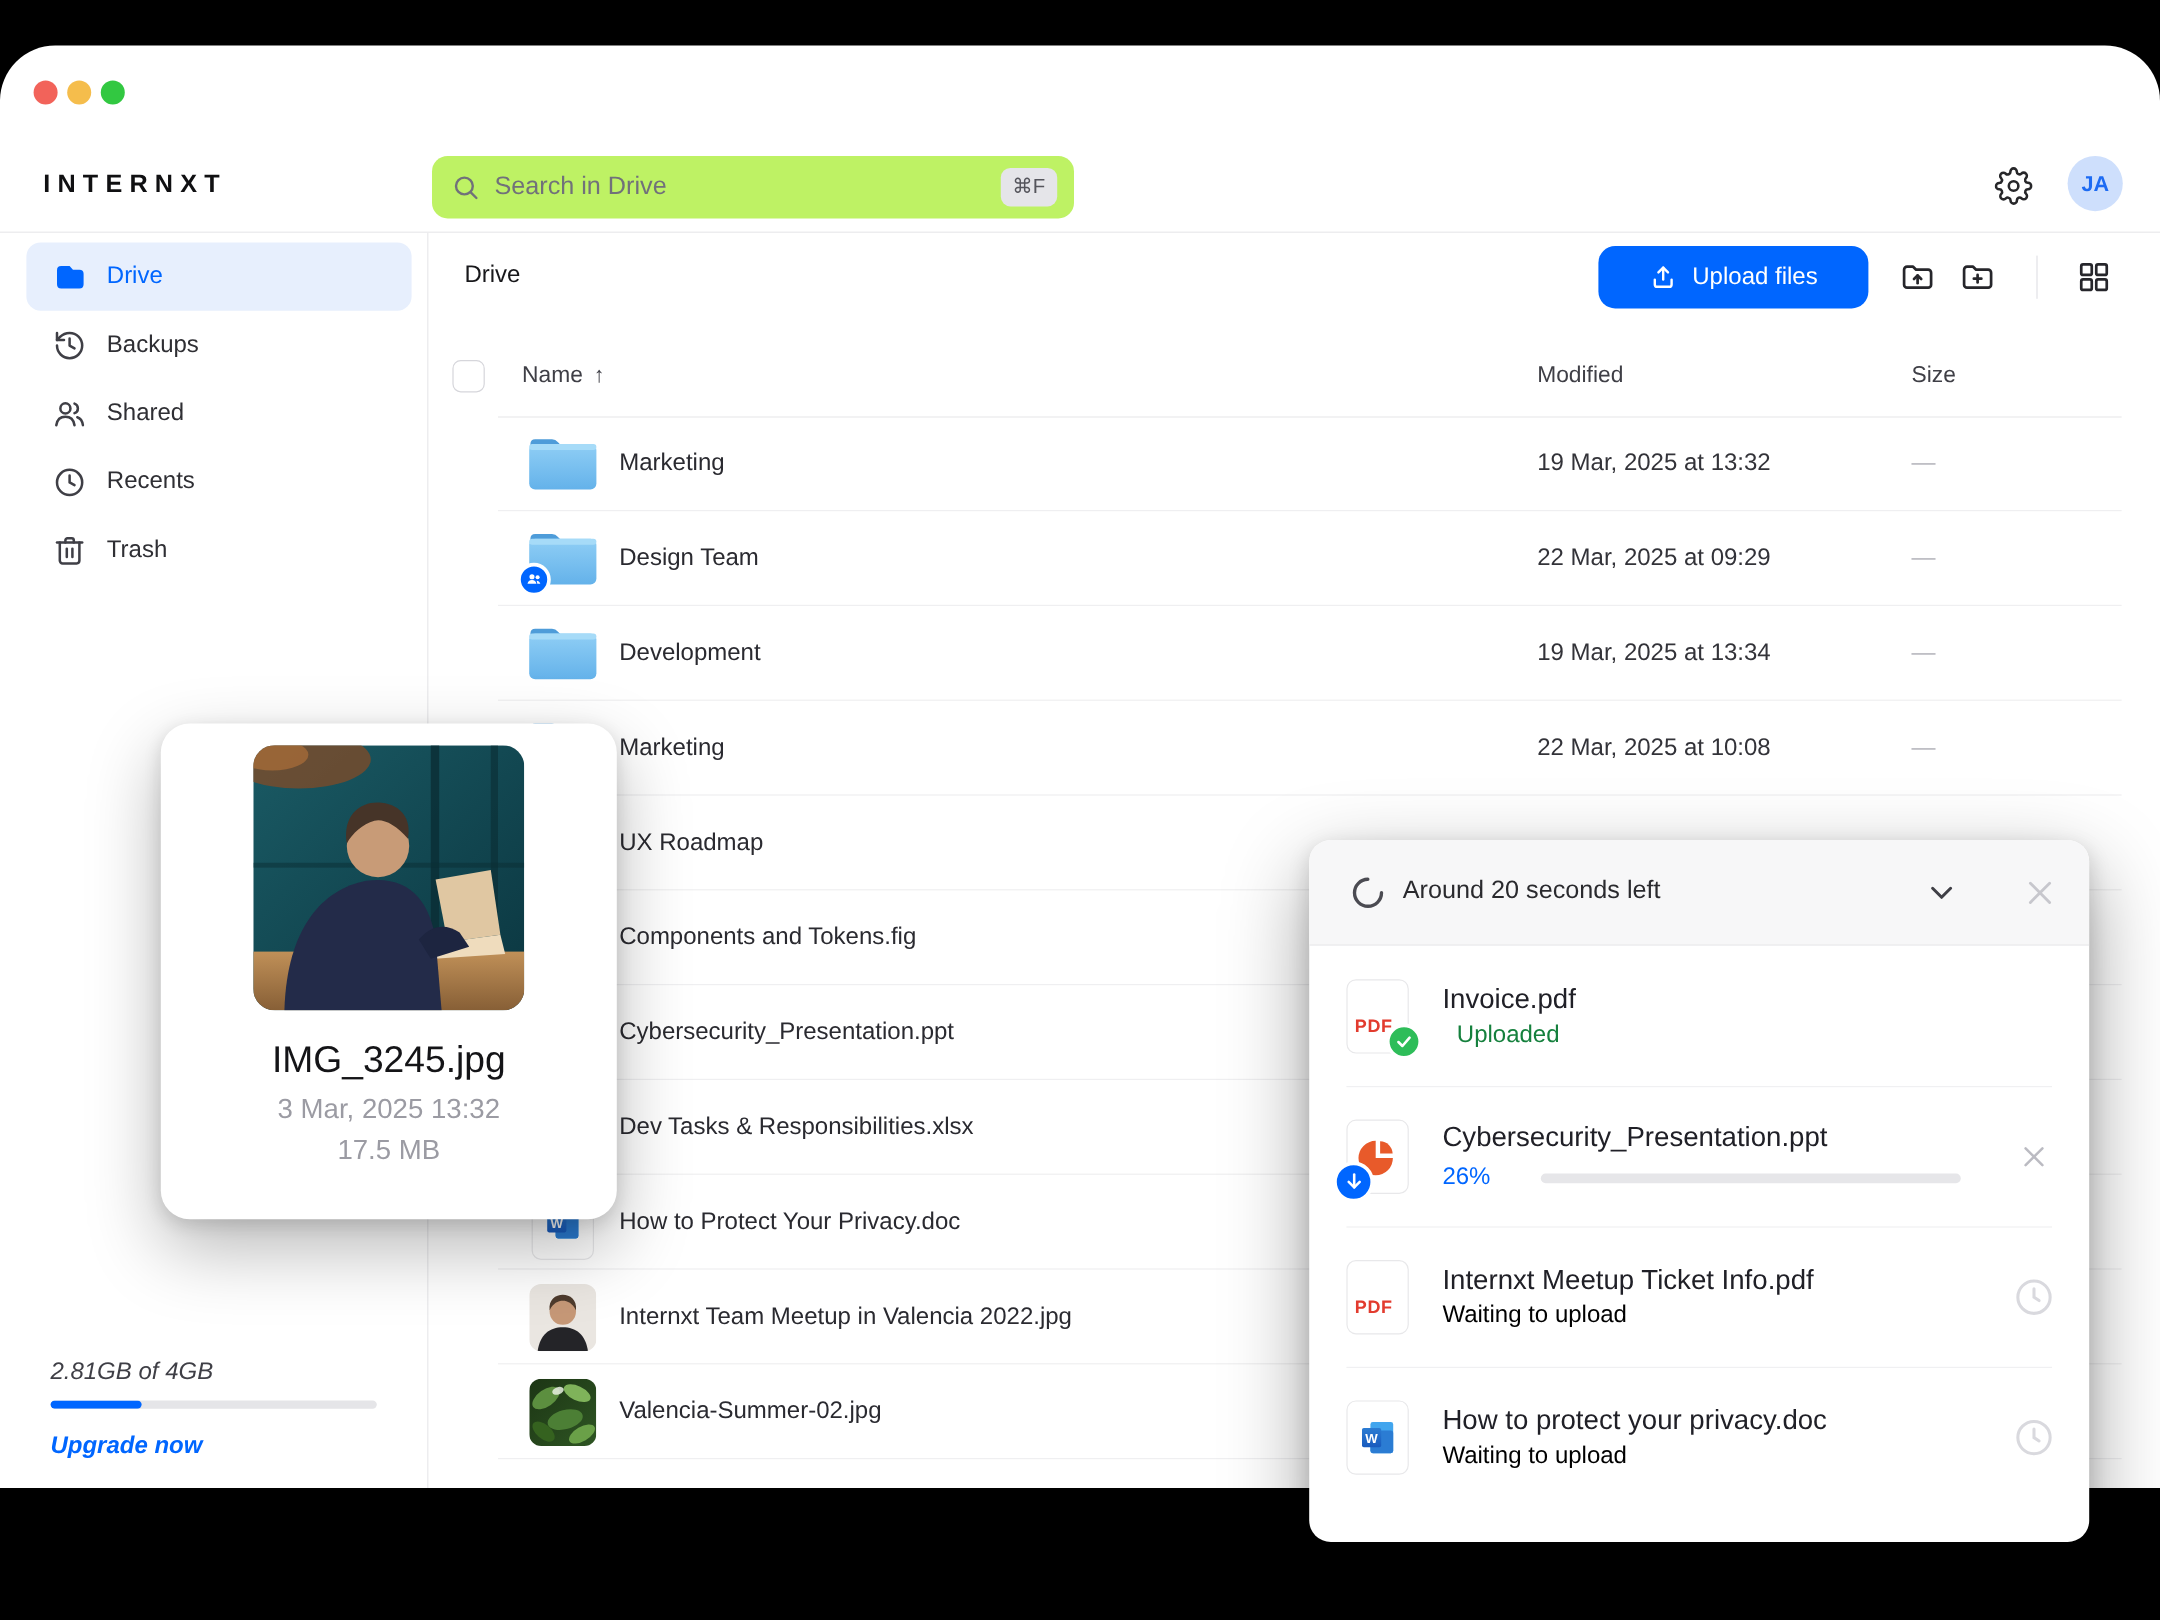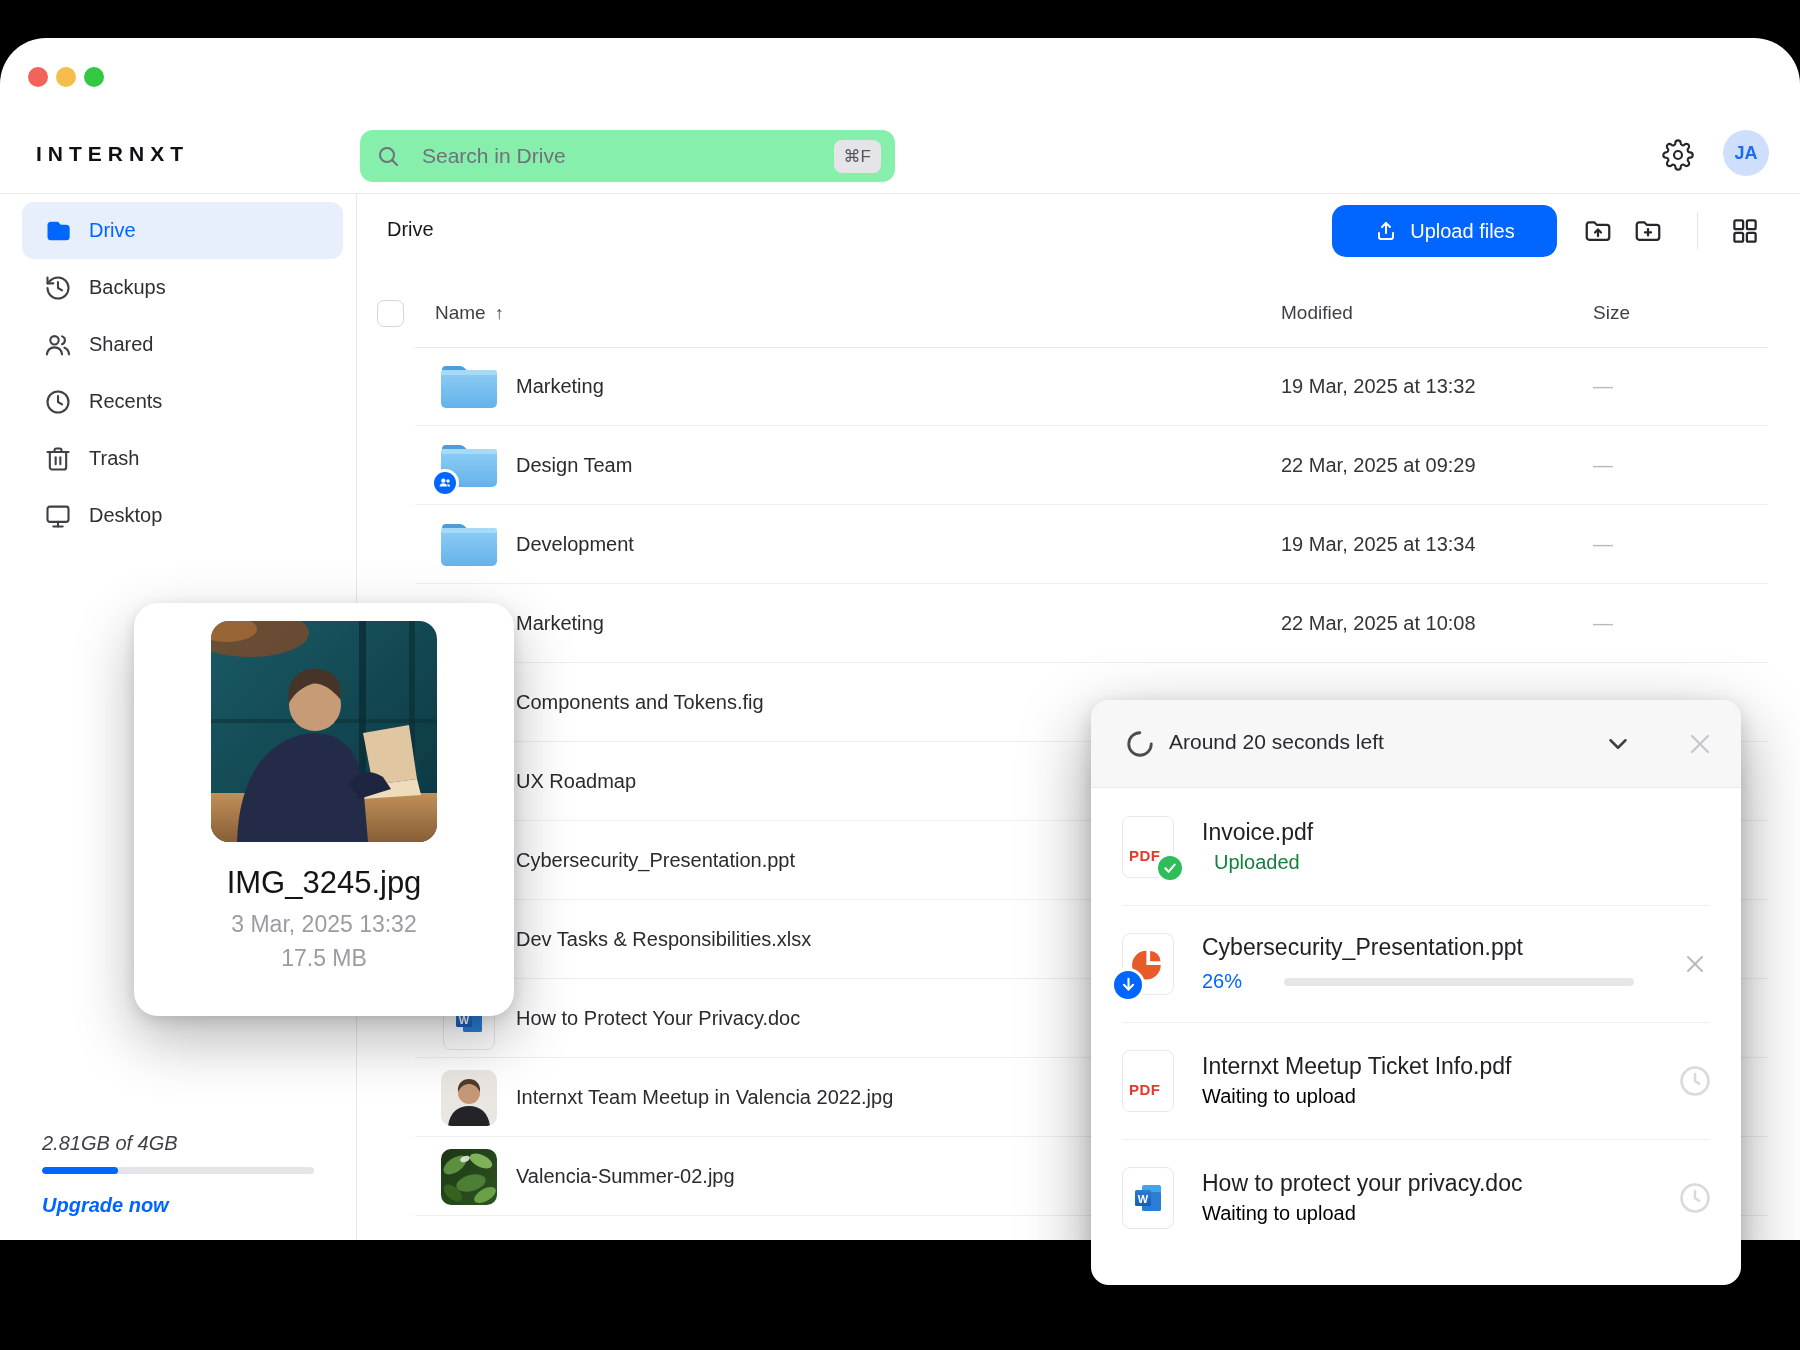--- a/index.html
+++ b/index.html
@@ -3,21 +3,21 @@
 <meta charset="utf-8">
 <style>
   html,body{margin:0;padding:0;background:#000;}
   *{box-sizing:border-box;font-family:"Liberation Sans","DejaVu Sans",sans-serif;}
   .stage{position:relative;width:1800px;height:1350px;background:#000;overflow:hidden;}
   .window{position:absolute;left:0;top:38px;width:1800px;height:1202px;background:#fff;border-radius:46px 46px 0 0;}
   
   .traffic{position:absolute;top:29px;width:20px;height:20px;border-radius:50%;}
   .t-red{left:28px;background:#F2635A;} .t-yellow{left:56px;background:#F5BD4C;} .t-green{left:84px;background:#32C841;}
   .logo{position:absolute;left:36px;top:104px;font-size:21px;font-weight:700;letter-spacing:6px;color:#101012;}
-  .searchbar{position:absolute;left:360px;top:92px;width:535px;height:52px;background:#86efac;border-radius:13px;display:flex;align-items:center;padding:0 14px 0 16px;gap:10px;}
+  .searchbar{position:absolute;left:360px;top:92px;width:535px;height:52px;background:#bef264;border-radius:13px;display:flex;align-items:center;padding:0 14px 0 16px;}
   .searchbar svg{flex:0 0 auto;}
   .search-ph{margin-left:12px;font-size:21px;color:#71717A;flex:1;}
   .kbd{background:#E5E5E9;color:#55555C;font-size:17px;border-radius:8px;padding:6px 10px;}
   .gearbtn{position:absolute;left:1659px;top:98px;width:38px;height:38px;display:flex;align-items:center;justify-content:center;}
   .avatar{position:absolute;left:1723px;top:92px;width:46px;height:46px;border-radius:50%;background:#CEDFFC;color:#1D6BF3;font-weight:700;font-size:18px;display:flex;align-items:center;justify-content:center;}
   .hdivider{position:absolute;left:0;top:155px;width:100%;height:1px;background:#E9E9EB;}
   
   .sidebar{position:absolute;left:0;top:156px;width:357px;height:1046px;border-right:1px solid #E9E9EB;}
   .nav{position:absolute;top:8px;left:0;right:0;}
   .nav-item{height:57px;margin:0 13px 0 22px;display:flex;align-items:center;border-radius:12px;color:#2F2F34;font-size:20px;padding-left:21px;}
@@ -160,30 +160,20 @@
               <svg width="28" height="28" viewBox="0 0 24 24" fill="none" stroke="currentColor" stroke-width="1.8" stroke-linecap="round" stroke-linejoin="round">
                 <polyline points="3 6 21 6"></polyline>
                 <path d="M19 6v13a2 2 0 0 1-2 2H7a2 2 0 0 1-2-2V6"></path>
                 <path d="M9 6V4.5A1.5 1.5 0 0 1 10.5 3h3A1.5 1.5 0 0 1 15 4.5V6"></path>
                 <line x1="10" y1="10.5" x2="10" y2="16.5"></line>
                 <line x1="14" y1="10.5" x2="14" y2="16.5"></line>
               </svg>
             </span>
             <span class="nav-label">Trash</span>
           </div>
-          <div class="nav-item ">
-            <span class="nav-icon">
-              <svg width="28" height="28" viewBox="0 0 24 24" fill="none" stroke="currentColor" stroke-width="1.8" stroke-linecap="round" stroke-linejoin="round">
-                <rect x="3" y="4" width="18" height="13" rx="2"></rect>
-                <line x1="12" y1="17" x2="12" y2="21"></line>
-                <line x1="8" y1="21" x2="16" y2="21"></line>
-              </svg>
-            </span>
-            <span class="nav-label">Desktop</span>
-          </div>
         </div>
       <div class="storage">
         <div class="storage-label">2.81GB of 4GB</div>
         <div class="storage-track">
             <div class="storage-fill" id="storage-fill" style="width: 28%;"></div>
           </div>
         <div class="upgrade">Upgrade now</div>
       </div>
     </aside>
 
@@ -305,47 +295,47 @@
                 <rect x="4" y="8" width="56" height="38" rx="5" fill="url(#fg)"></rect>
                 <rect x="4" y="8" width="56" height="5" rx="2.5" fill="#A6DBF8"></rect>
               </svg>
             </div>
             <div class="trow-name">Marketing</div>
             <div class="cell-modified">22 Mar, 2025 at 10:08</div>
             <div class="cell-size">—</div>
           </div>
           <div class="trow">
             <div class="trow-icon">
-              <span class="fileicon-box">
-                <svg width="20" height="30" viewBox="0 0 20 30">
-                  <circle cx="10" cy="8" r="5" fill="#FF7262"></circle>
-                  <circle cx="10" cy="16" r="5" fill="#A259FF"></circle>
-                  <circle cx="10" cy="24" r="5" fill="#1ABCFE"></circle>
-                </svg>
-              </span>
-            </div>
-            <div class="trow-name">Components and Tokens.fig</div>
-            <div class="cell-modified"></div>
-            <div class="cell-size"></div>
-          </div>
-          <div class="trow">
-            <div class="trow-icon">
               <svg width="64" height="50" viewBox="0 0 64 50">
                 <defs>
                   <linearGradient id="fg" x1="0" y1="0" x2="0" y2="1">
                     <stop offset="0" stop-color="#8FCEF5"></stop>
                     <stop offset="1" stop-color="#64B2EA"></stop>
                   </linearGradient>
                 </defs>
                 <path d="M5 10V8q0-4 4-4h14q3 0 5 2.5L30.5 9H5z" fill="#4E9CD9"></path>
                 <rect x="4" y="8" width="56" height="38" rx="5" fill="url(#fg)"></rect>
                 <rect x="4" y="8" width="56" height="5" rx="2.5" fill="#A6DBF8"></rect>
               </svg>
             </div>
             <div class="trow-name">UX Roadmap</div>
+            <div class="cell-modified"></div>
+            <div class="cell-size"></div>
+          </div>
+          <div class="trow">
+            <div class="trow-icon">
+              <span class="fileicon-box">
+                <svg width="20" height="30" viewBox="0 0 20 30">
+                  <circle cx="10" cy="8" r="5" fill="#FF7262"></circle>
+                  <circle cx="10" cy="16" r="5" fill="#A259FF"></circle>
+                  <circle cx="10" cy="24" r="5" fill="#1ABCFE"></circle>
+                </svg>
+              </span>
+            </div>
+            <div class="trow-name">Components and Tokens.fig</div>
             <div class="cell-modified"></div>
             <div class="cell-size"></div>
           </div>
           <div class="trow">
             <div class="trow-icon">
               <span class="fileicon-box">
                 <svg width="34" height="34" viewBox="0 0 32 32">
                   <path d="M14.5 17V3.5A13.5 13.5 0 1 0 28 17Z" fill="#E85A2A"></path>
                   <path d="M18 13.5V3.8A10 10 0 0 1 27.8 13.5Z" fill="#E85A2A"></path>
                 </svg>

